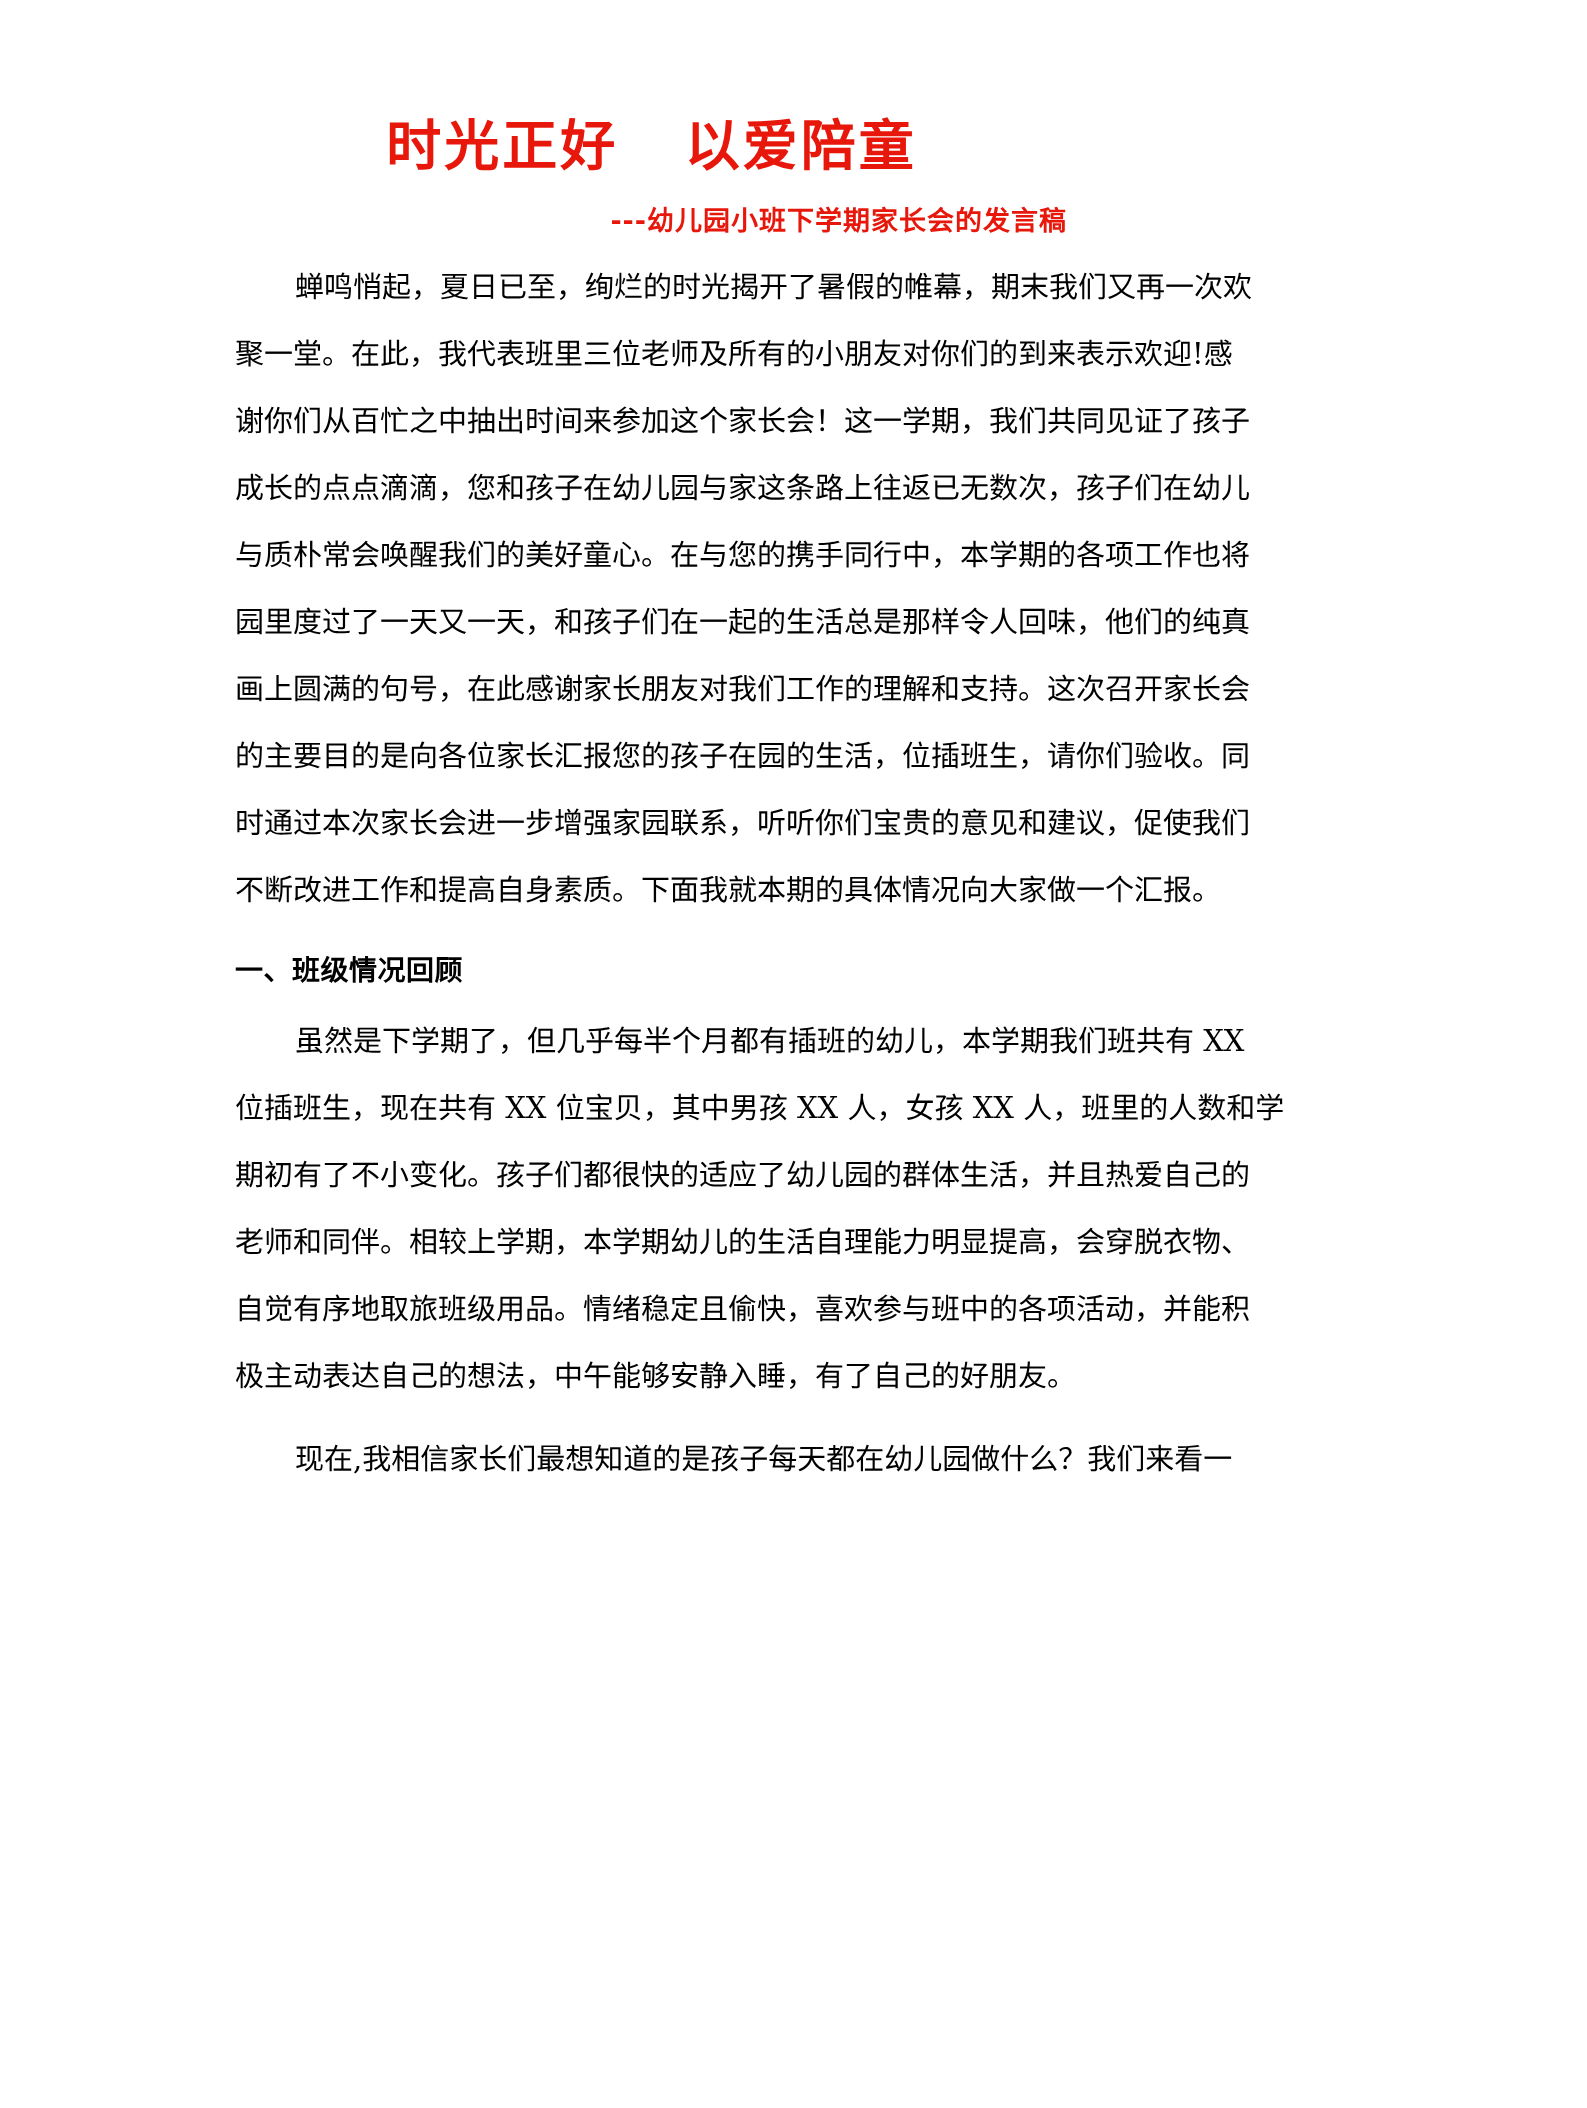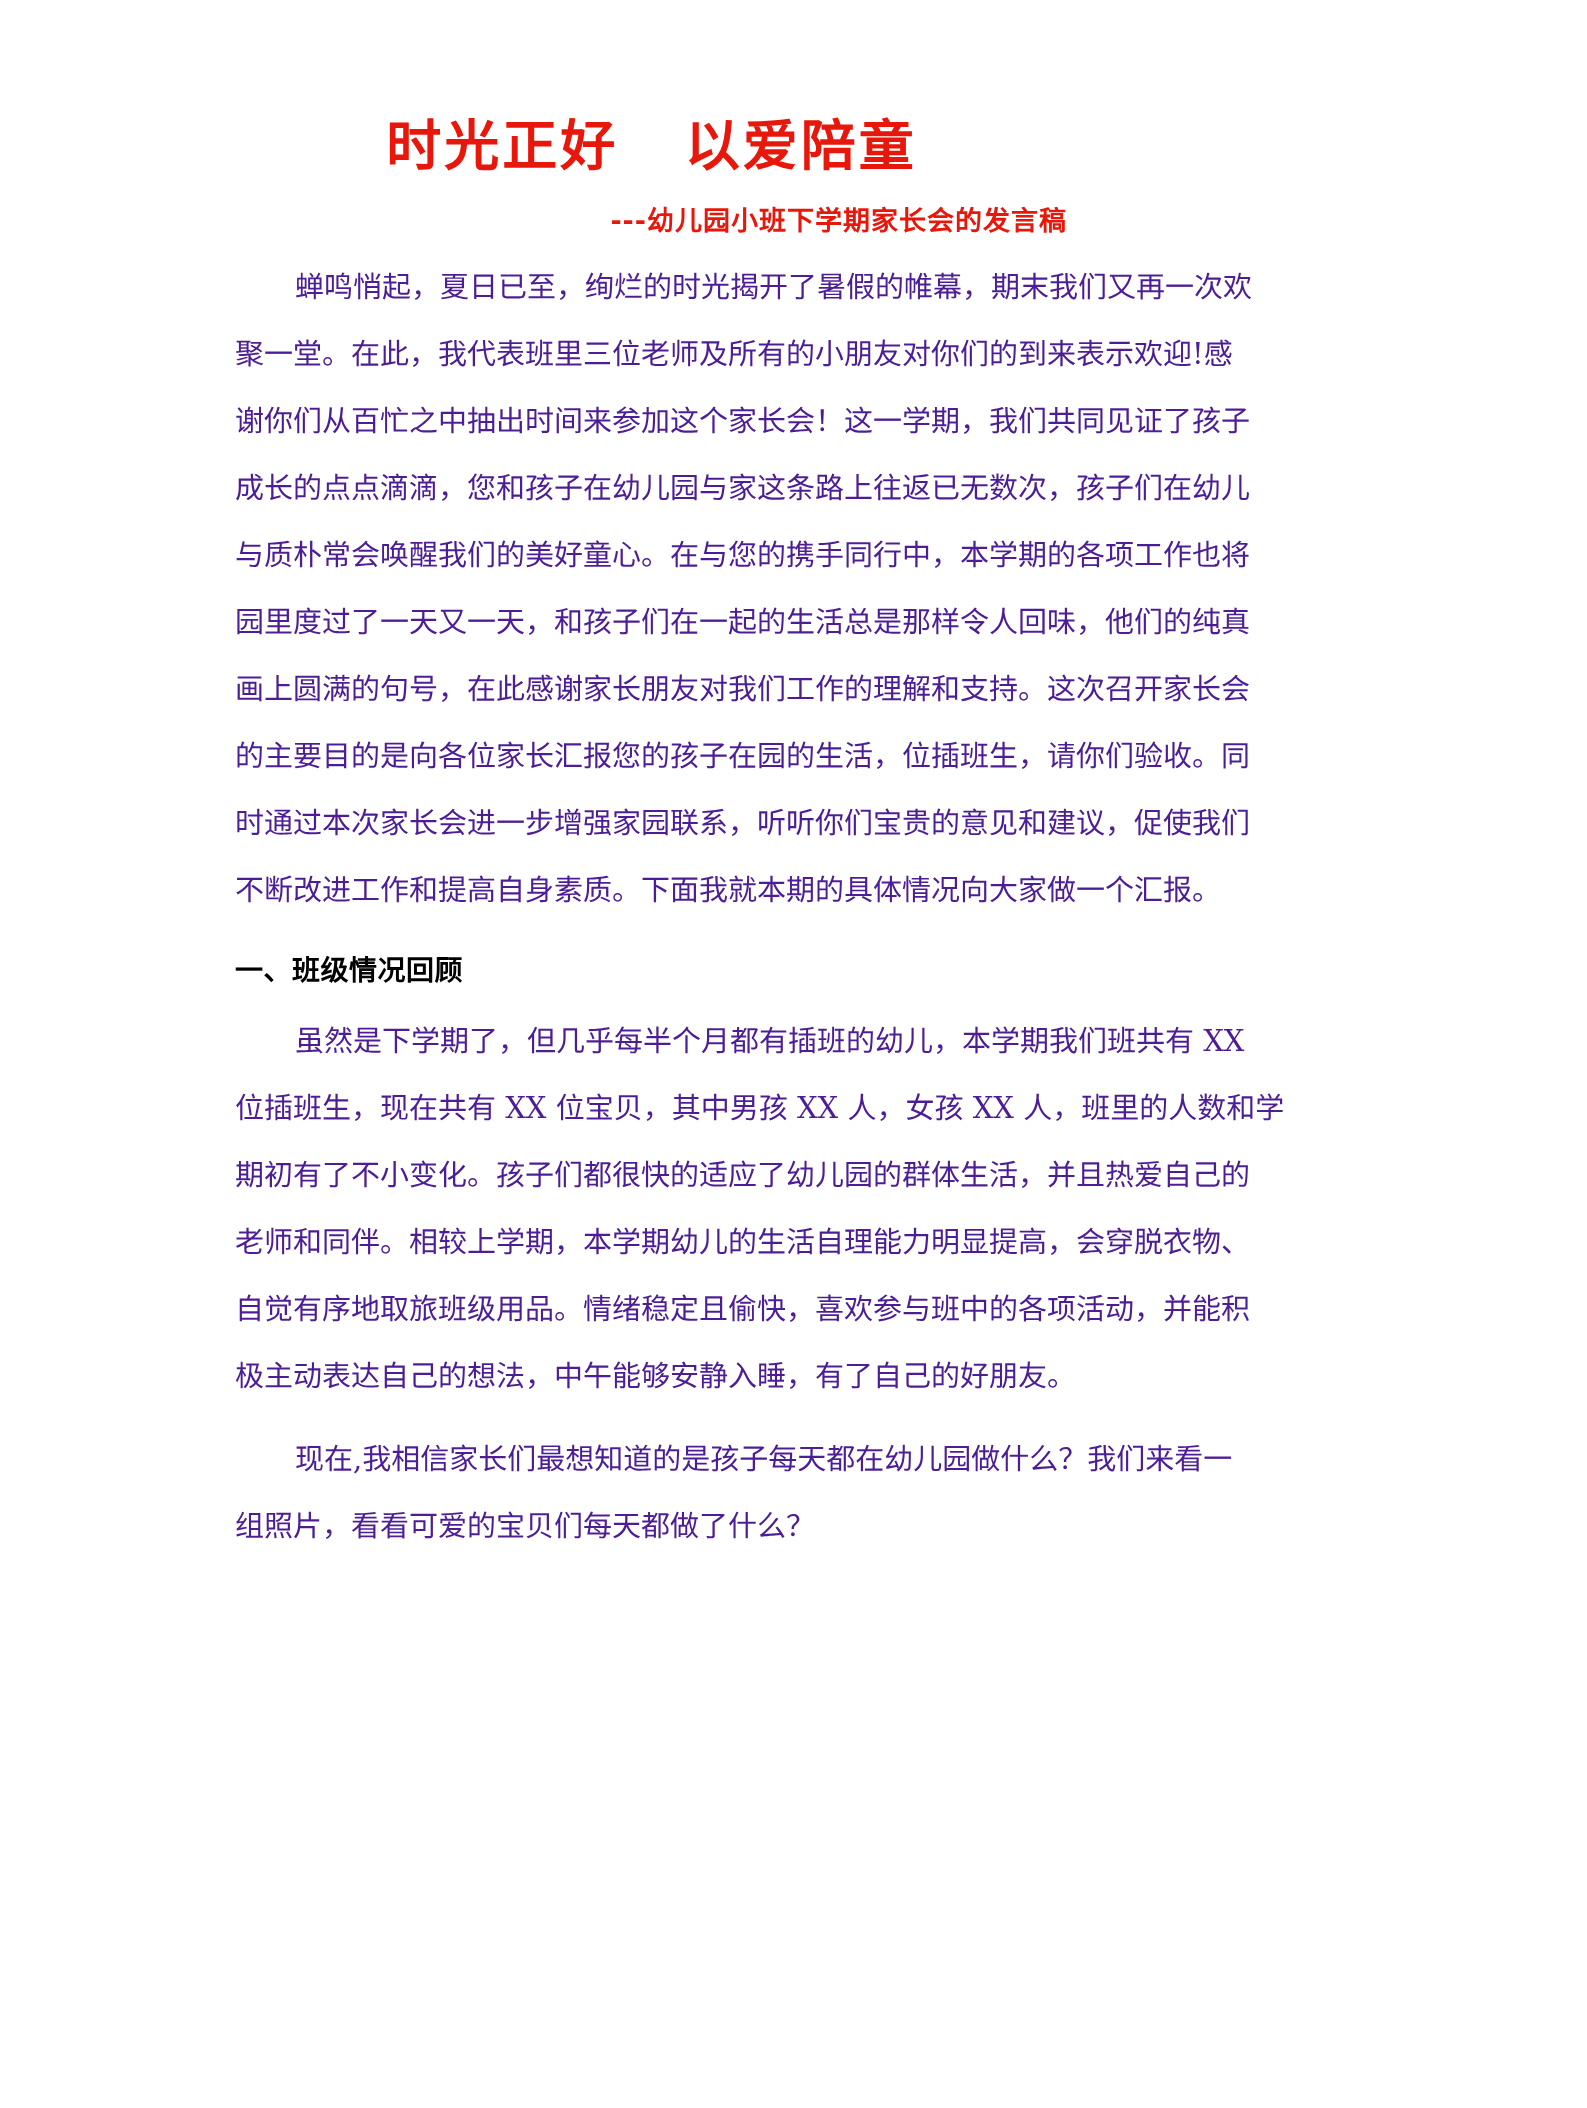--- a/index.html
+++ b/index.html
@@ -58,21 +58,21 @@
     margin: 26px 0 0 0;
     letter-spacing: 0.5px;
     line-height: 1.5;
   }
   .body-block {
     margin: 16px 0 0 0;
   }
   .body-line {
     font-size: 29px;
     line-height: 67px;
-    color: #4c1d95;
+    color: #000000;
     white-space: pre;
     letter-spacing: 0px;
   }
   .body-line.indent {
     text-indent: 60px;
   }
 </style>
 </head>
 <body>
 
@@ -102,16 +102,15 @@
     <div class="body-line indent">虽然是下学期了，但几乎每半个月都有插班的幼儿，本学期我们班共有 XX</div>
     <div class="body-line">位插班生，现在共有 XX 位宝贝，其中男孩 XX 人，女孩 XX 人，班里的人数和学</div>
     <div class="body-line">期初有了不小变化。孩子们都很快的适应了幼儿园的群体生活，并且热爱自己的</div>
     <div class="body-line">老师和同伴。相较上学期，本学期幼儿的生活自理能力明显提高，会穿脱衣物、</div>
     <div class="body-line">自觉有序地取旅班级用品。情绪稳定且偷快，喜欢参与班中的各项活动，并能积</div>
     <div class="body-line">极主动表达自己的想法，中午能够安静入睡，有了自己的好朋友。</div>
   </div>
 
   <div class="body-block">
     <div class="body-line indent">现在,我相信家长们最想知道的是孩子每天都在幼儿园做什么？我们来看一</div>
-    <div class="body-line">组照片，看看可爱的宝贝们每天都做了什么？</div>
   </div>
 
 </div>
 
 </body></html>

